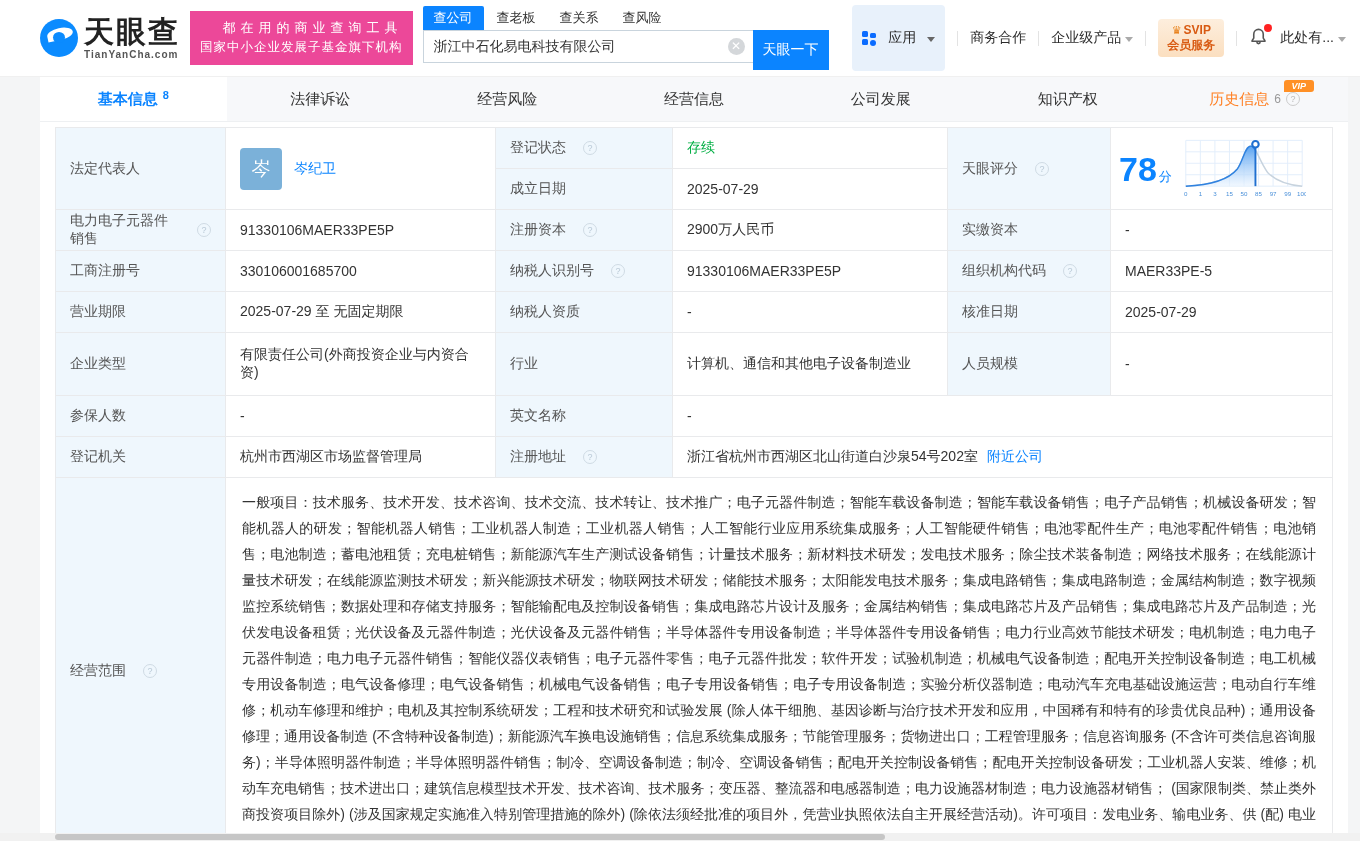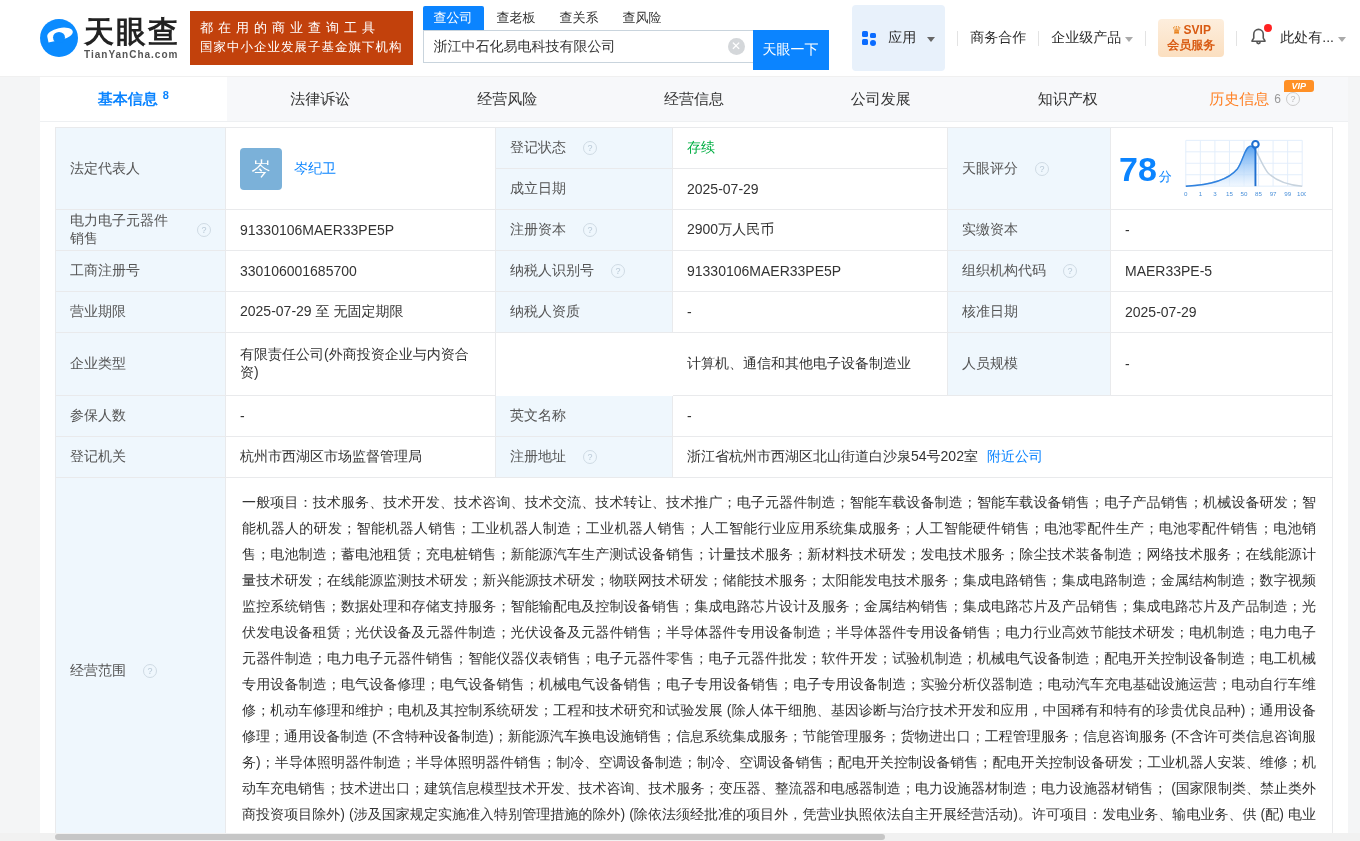--- a/index.html
+++ b/index.html
@@ -8,21 +8,21 @@
 
   
   .header { background:#fff; height:77px; display:flex; align-items:center; padding:0 14px 0 40px; border-bottom:1px solid #f0f0f0; position:relative; }
   .logo { display:flex; align-items:center; gap:6px; }
   .logo-mark { width:38px; height:38px; border-radius:50%; background:#0b8bff; position:relative; overflow:hidden; flex:0 0 auto; }
   .logo-mark::before { content:""; position:absolute; left:7px; top:9px; width:26px; height:12px; background:#fff; border-radius:50% 50% 50% 0; transform:rotate(-12deg); }
   .logo-mark::after { content:""; position:absolute; left:13px; top:13px; width:12px; height:11px; background:#0b8bff; border-radius:50%; }
   .logo-txt { line-height:1; }
   .logo-name { font-size:30px; font-weight:bold; color:#222; letter-spacing:2px; }
   .logo-domain { font-size:10px; color:#555; letter-spacing:1px; margin-top:3px; font-weight:bold; }
-  .slogan { background:#c2410c; color:#fff; margin-left:10px; padding:7px 10px; line-height:1.55; text-align:left; }
+  .slogan { background:#ec4899; color:#fff; margin-left:10px; padding:7px 10px; line-height:1.55; text-align:right; }
   .slogan .l1 { font-size:13px; letter-spacing:5px; white-space:nowrap; }
   .slogan .l2 { font-size:12.5px; letter-spacing:1px; white-space:nowrap; }
 
   .search-block { margin-left:10px; }
   .search-tabs { display:flex; align-items:flex-end; gap:2px; height:24px; }
   .search-tab { font-size:13px; color:#333; padding:3px 11px; cursor:pointer; }
   .search-tab.active { background:#0b84ff; color:#fff; border-radius:2px 2px 0 0; }
   .search-row { display:flex; }
   .search-input-wrap { position:relative; }
   .search-input { width:330px; height:33px; border:1px solid #c9d4dd; border-right:none; font-size:14px; padding:0 30px 0 10px; color:#333; outline:none; font-family:inherit; }
@@ -276,20 +276,21 @@
 
     <div class="cell lbl" style="grid-column:1;grid-row:5">营业期限</div>
     <div class="cell val" style="grid-column:2;grid-row:5">2025-07-29 至 无固定期限</div>
     <div class="cell lbl" style="grid-column:3;grid-row:5">纳税人资质</div>
     <div class="cell val" style="grid-column:4;grid-row:5">-</div>
     <div class="cell lbl" style="grid-column:5;grid-row:5">核准日期</div>
     <div class="cell val no-br" style="grid-column:6;grid-row:5">2025-07-29</div>
 
     <div class="cell lbl" style="grid-column:1;grid-row:6">企业类型</div>
     <div class="cell val" style="grid-column:2;grid-row:6">有限责任公司(外商投资企业与内资合资)</div>
+    <div class="cell lbl" style="grid-column:3;grid-row:6">行业</div>
     <div class="cell val" style="grid-column:4;grid-row:6">计算机、通信和其他电子设备制造业</div>
     <div class="cell lbl" style="grid-column:5;grid-row:6">人员规模</div>
     <div class="cell val no-br" style="grid-column:6;grid-row:6">-</div>
 
     <div class="cell lbl" style="grid-column:1;grid-row:7">参保人数</div>
     <div class="cell val" style="grid-column:2;grid-row:7">-</div>
     <div class="cell lbl" style="grid-column:3;grid-row:7">英文名称</div>
     <div class="cell val no-br" style="grid-column:4/7;grid-row:7">-</div>
 
     <div class="cell lbl" style="grid-column:1;grid-row:8">登记机关</div>

